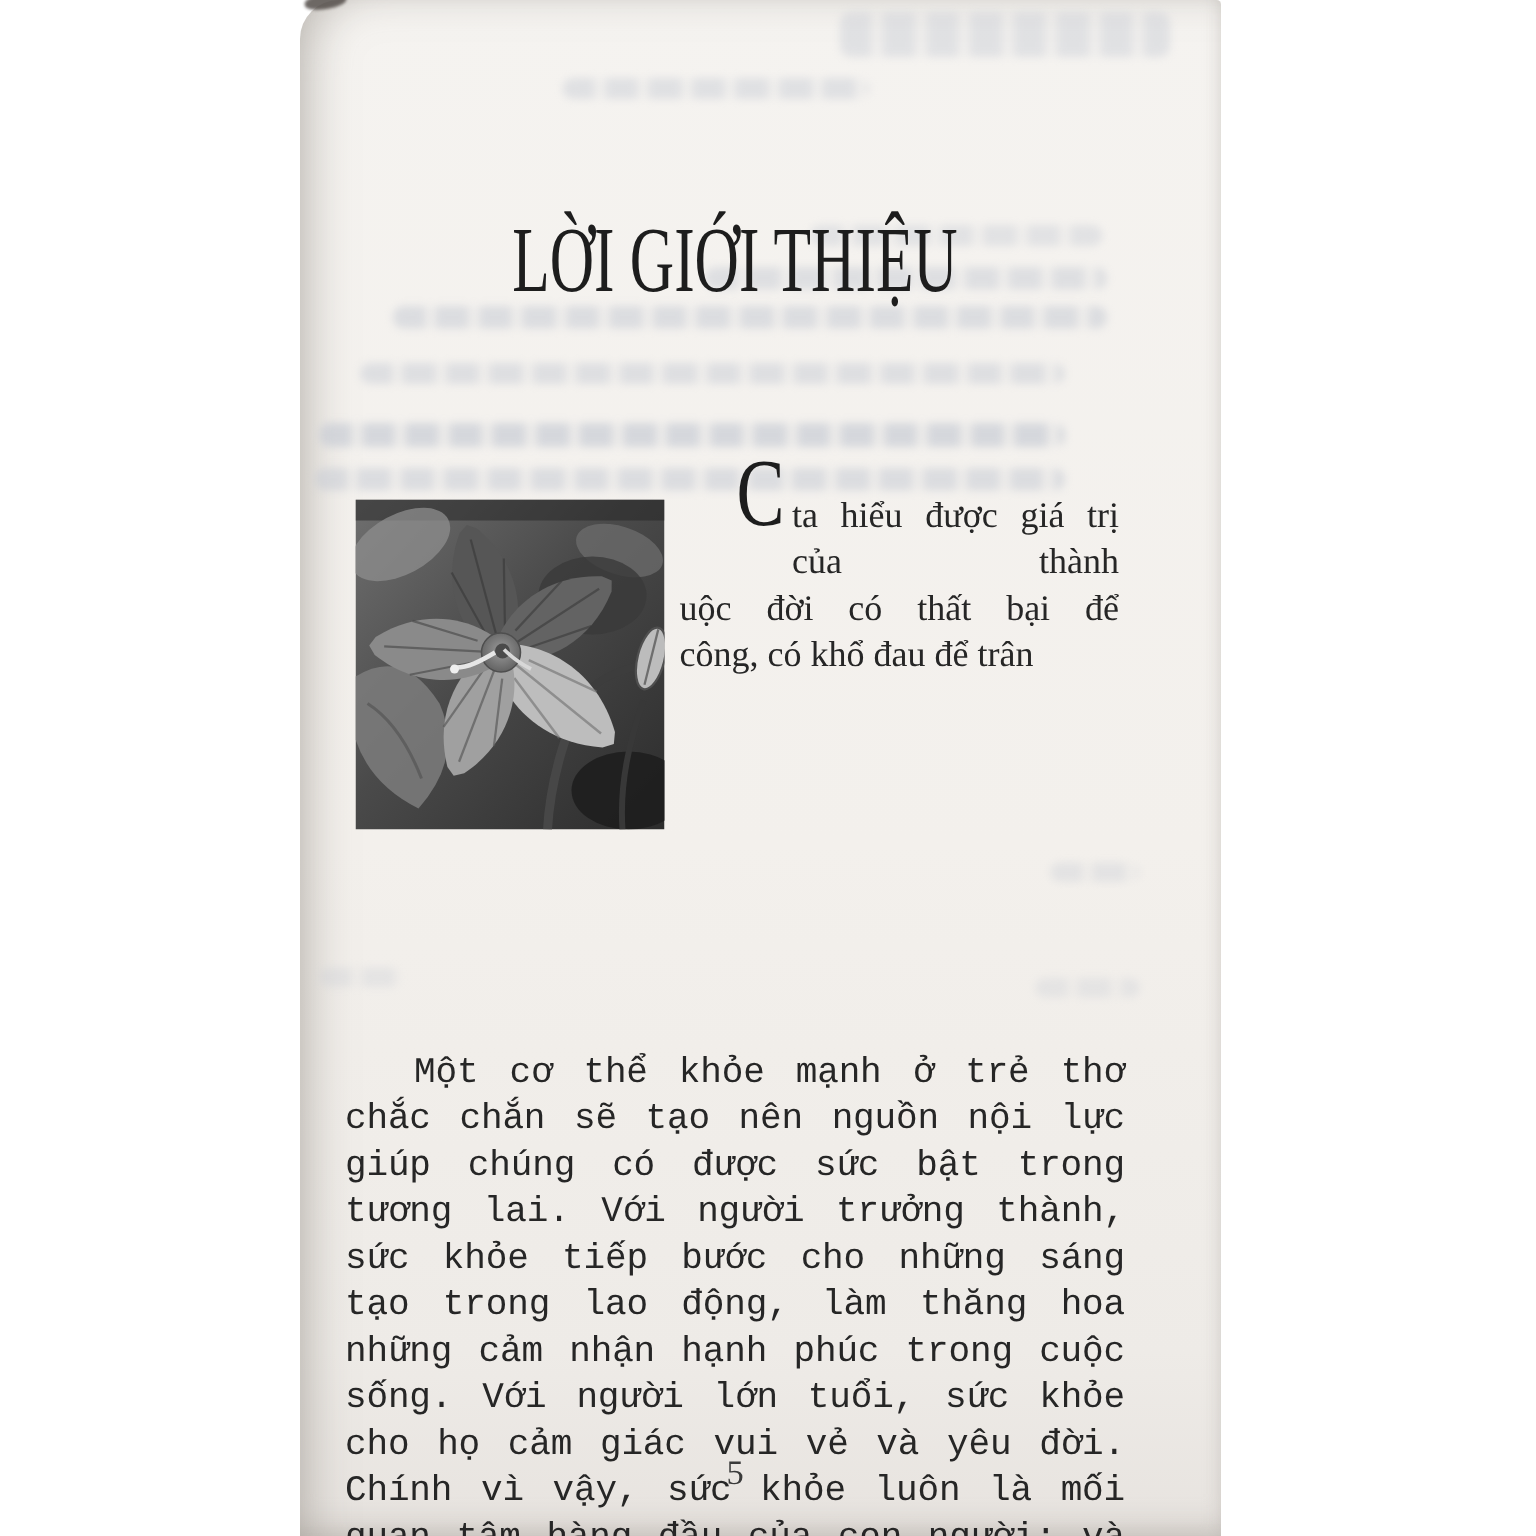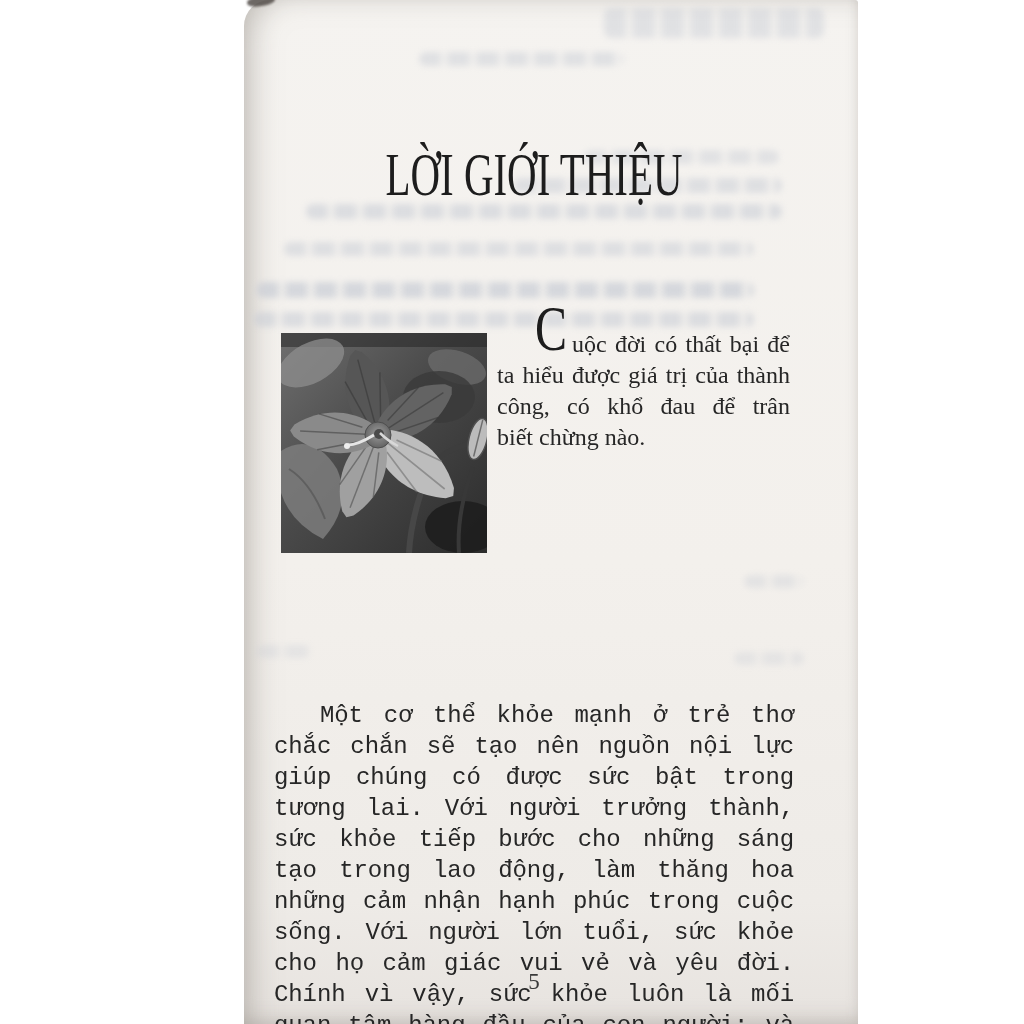--- a/index.html
+++ b/index.html
@@ -9,21 +9,20 @@
     font-family:"Liberation Serif","DejaVu Serif",serif;
   }
   .book-page{
     position:absolute;left:200px;top:0;width:614px;height:1024px;
     background:linear-gradient(180deg,#f5f3f0 0%,#f3f0ec 55%,#eeebe7 88%,#e7e3df 100%);
     border-radius:26px 3px 0 0;
     box-shadow:
       inset 24px 10px 30px -18px rgba(150,143,136,.55),
       inset -7px 0 12px -7px rgba(185,179,172,.45),
       inset 0 -16px 20px -12px rgba(158,151,144,.45);
-    margin-left: 44px;
   }
   .corner-nick{
     position:absolute;left:3px;top:-4px;width:28px;height:10px;
     background:#544e4a;transform:rotate(-9deg);border-radius:45%;
     filter:blur(1px);opacity:.85;
   }
   
   .ghost{
     position:absolute;border-radius:7px;filter:blur(3px);
     background:repeating-linear-gradient(90deg,#c3c8d2 0 21px,rgba(195,200,210,.28) 21px 29px);
@@ -146,24 +145,23 @@
         <path d="M-4,0 C-14,6 -22,10 -30,10" stroke="#e6e6e6" stroke-width="3" fill="none"></path>
         <circle cx="-31" cy="11" r="3" fill="#efefef"></circle>
         <path d="M2,-2 C8,4 14,8 20,11" stroke="#d8d8d8" stroke-width="2.5" fill="none"></path>
       </g>
     </svg>
   </div>
 
   <div class="para para1">
     <span class="dropcap">C</span>
     <div>
+        <div class="line">ta hiểu được giá trị của thành</div>
         <div class="line">uộc đời có thất bại để</div>
-        <div class="line">ta hiểu được giá trị của thành</div>
         <div class="line">công, có khổ đau để trân</div>
-        <div class="line">biết chừng nào.</div>
       </div>
   </div>
 
 
   <div class="para para3">Một cơ thể khỏe mạnh ở trẻ thơ chắc chắn sẽ tạo nên nguồn nội lực giúp chúng có được sức bật trong tương lai. Với người trưởng thành, sức khỏe tiếp bước cho những sáng tạo trong lao động, làm thăng hoa những cảm nhận hạnh phúc trong cuộc sống. Với người lớn tuổi, sức khỏe cho họ cảm giác vui vẻ và yêu đời. Chính vì vậy, sức khỏe luôn là mối quan tâm hàng đầu của con người; và ngày nay, cùng với</div>
 
   <div class="page-number">5</div>
 
 </div>
 

